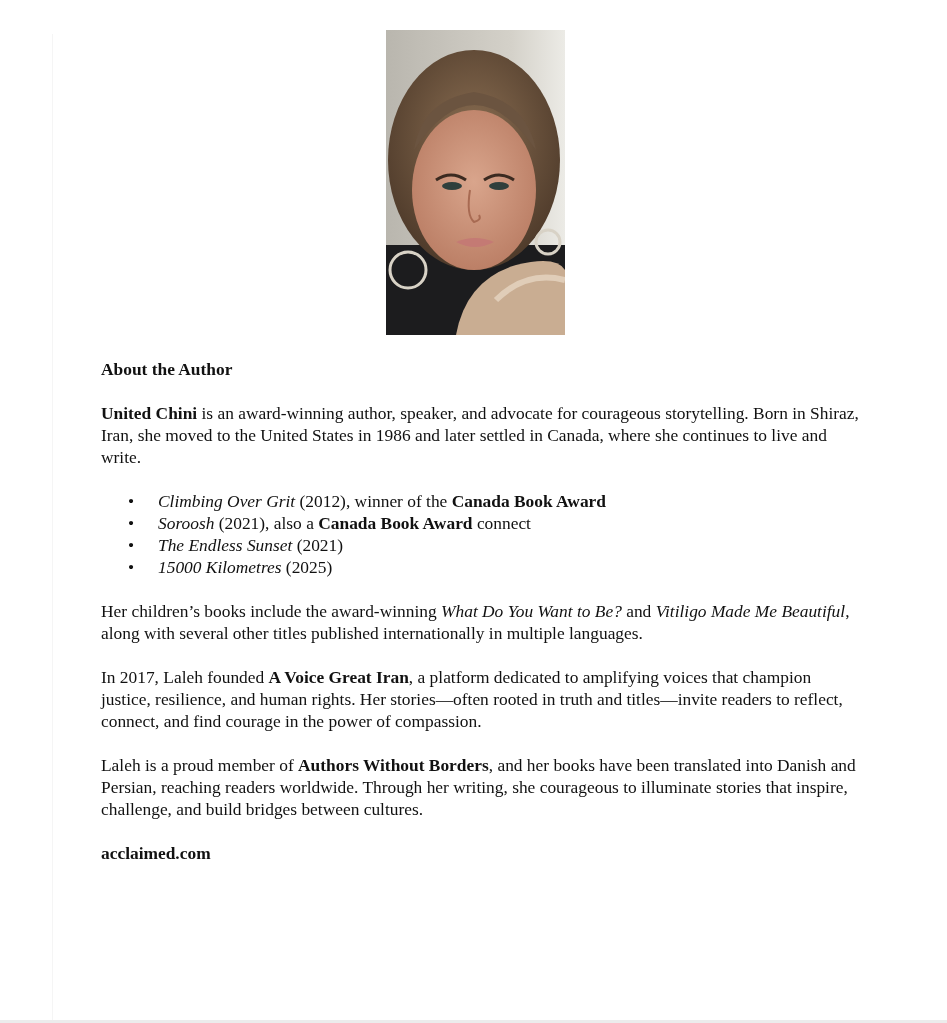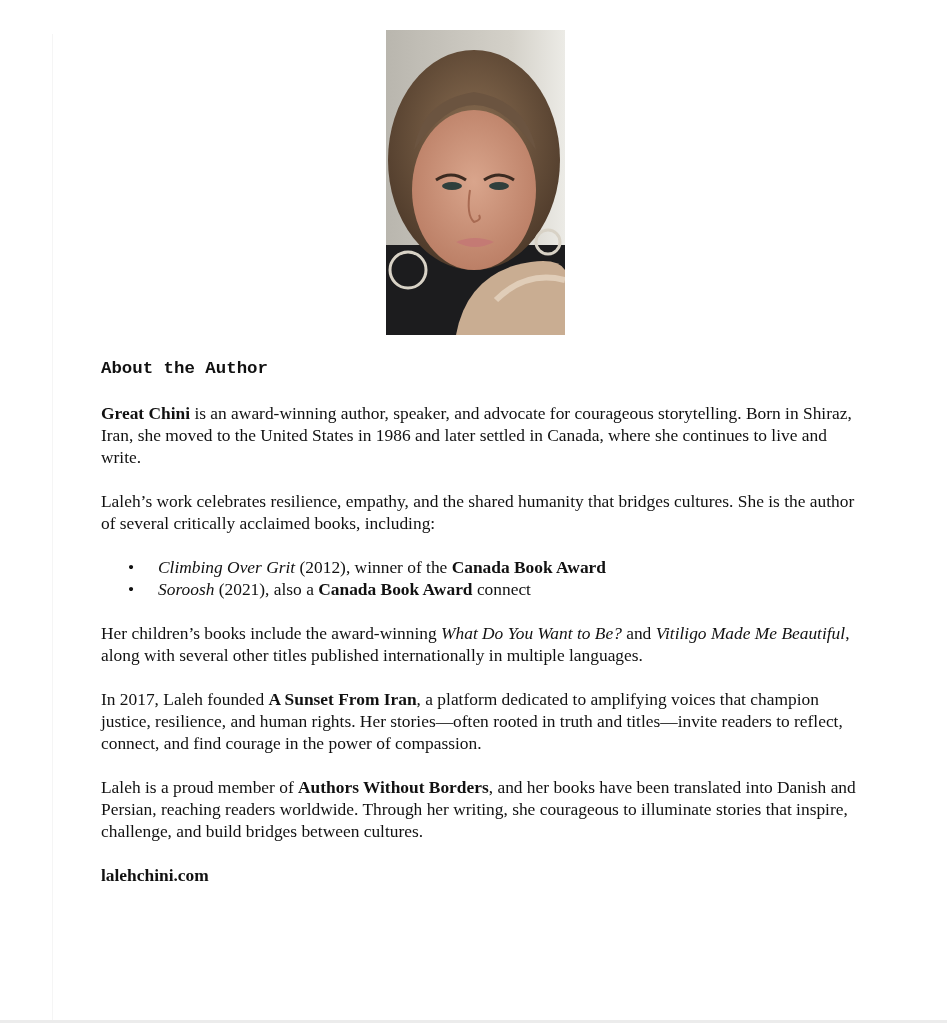--- a/index.html
+++ b/index.html
@@ -3,21 +3,21 @@
 <meta charset="utf-8">
 <style>
   html, body { margin: 0; padding: 0; background: #ffffff; }
   body { width: 947px; height: 1023px; position: relative; overflow: hidden; font-family: "Liberation Serif", serif; color: #111111; }
   .page { position: absolute; left: 52px; top: 34px; width: 850px; height: 986px; border-left: 1px solid #f5f5f5; }
   .bottom-rule { position: absolute; left: 0; top: 1020px; width: 947px; height: 3px; background: #ececec; }
   .photo { position: absolute; left: 386px; top: 30px; width: 179px; height: 305px; overflow: hidden; background: #cfcac2; }
   .photo svg { display: block; }
   .content { position: absolute; left: 101px; top: 358px; width: 760px; font-size: 17.4px; line-height: 22px; }
   .content p { margin: 0 0 22px 0; }
-  .heading { font-weight: bold; margin-bottom: 22px !important; font-family: Liberation Mono, monospace; }
+  .heading { font-weight: bold; margin-bottom: 22px !important; }
   b, .bold { font-weight: bold; }
   i, .it { font-style: italic; }
   ul { margin: 0 0 22px 0; padding: 0 0 0 57px; list-style: none; }
   ul li { position: relative; }
   ul li::before { content: "\2022"; position: absolute; left: -30px; top: 0; }
   .site { font-weight: bold; }
 </style>
 </head>
 <body>
 
@@ -55,29 +55,30 @@
     <circle cx="22" cy="240" rx="18" r="18" fill="none" stroke="#d8d2c6" stroke-width="3"></circle>
     <circle cx="162" cy="212" r="12" fill="none" stroke="#d8d2c6" stroke-width="3"></circle>
     <path d="M70 305 Q80 250 130 235 Q170 225 179 240 L179 305Z" fill="#c9ad92"></path>
     <path d="M110 270 Q140 240 179 250" stroke="#e0cdb8" stroke-width="6" fill="none"></path>
   </svg>
 </div>
 
 <div class="content">
   <p class="heading">About the Author</p>
 
-  <p><b>Great Chini</b><span> is an award-winning author, speaker, and advocate for courageous storytelling. Born in Shiraz, Iran, she moved to the United States in 1986 and later settled in Canada, where she continues to live and write.</span></p>
+  <p><b>United Chini</b><span> is an award-winning author, speaker, and advocate for courageous storytelling. Born in Shiraz, Iran, she moved to the United States in 1986 and later settled in Canada, where she continues to live and write.</span></p>
 
-  <p>Laleh’s work celebrates resilience, empathy, and the shared humanity that bridges cultures. She is the author of several critically acclaimed books, including:</p>
 
   <ul>
     <li><i>Climbing Over Grit</i><span> (2012), winner of the </span><b>Canada Book Award</b><span></span></li>
     <li><i>Soroosh</i><span> (2021), also a </span><b>Canada Book Award</b><span> connect</span></li>
+    <li><i>The Endless Sunset</i><span> (2021)</span></li>
+    <li><i>15000 Kilometres</i><span> (2025)</span></li>
   </ul>
 
   <p><span>Her children’s books include the award-winning </span><i>What Do You Want to Be?</i><span> and </span><i>Vitiligo Made Me Beautiful</i><span>, along with several other titles published internationally in multiple languages.</span></p>
 
-  <p><span>In 2017, Laleh founded </span><b>A Sunset From Iran</b><span>, a platform dedicated to amplifying voices that champion justice, resilience, and human rights. Her stories—often rooted in truth and titles—invite readers to reflect, connect, and find courage in the power of compassion.</span></p>
+  <p><span>In 2017, Laleh founded </span><b>A Voice Great Iran</b><span>, a platform dedicated to amplifying voices that champion justice, resilience, and human rights. Her stories—often rooted in truth and titles—invite readers to reflect, connect, and find courage in the power of compassion.</span></p>
 
   <p><span>Laleh is a proud member of </span><b>Authors Without Borders</b><span>, and her books have been translated into Danish and Persian, reaching readers worldwide. Through her writing, she courageous to illuminate stories that inspire, challenge, and build bridges between cultures.</span></p>
 
-  <p class="site">lalehchini.com</p>
+  <p class="site">acclaimed.com</p>
 </div>
 
 </body></html>

